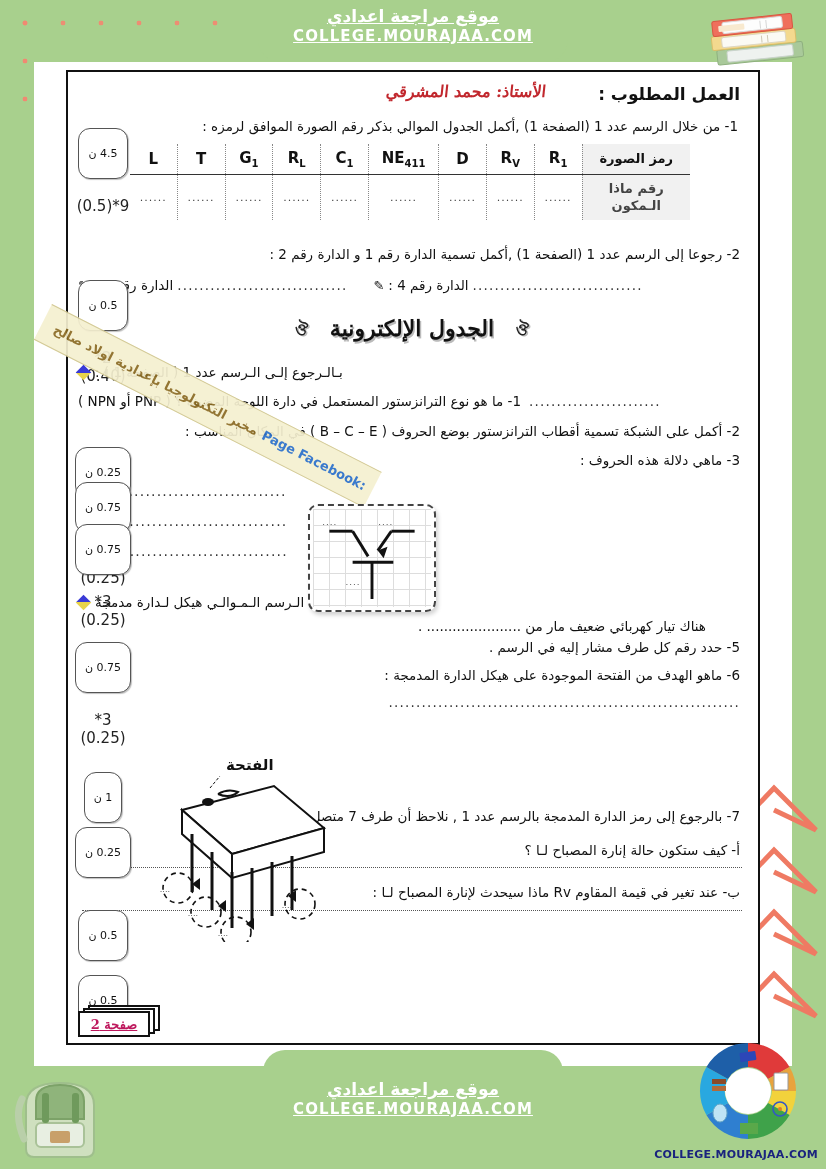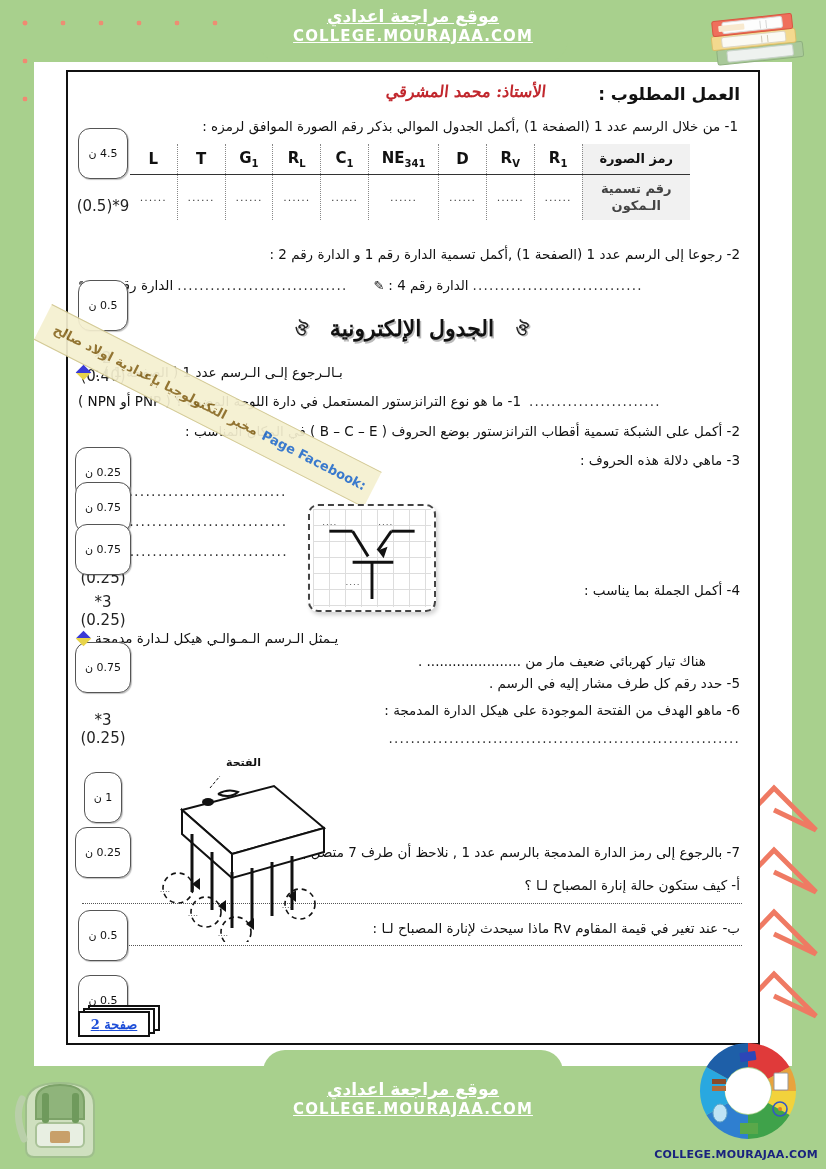--- a/index.html
+++ b/index.html
@@ -204,21 +204,21 @@
     position: absolute; left: 10px; bottom: 4px; width: 84px; height: 34px;
   }
   .page-tag .sh1, .page-tag .sh2, .page-tag .front {
     position: absolute; border: 2px solid #111; background: #fff;
     width: 72px; height: 26px;
   }
   .page-tag .sh1 { left: 10px; top: 0px; }
   .page-tag .sh2 { left: 5px; top: 3px; }
   .page-tag .front { left: 0px; top: 6px; display: flex; align-items: center; justify-content: center; }
   .page-tag .front span {
-    font-size: 13px; font-weight: 700; color: #1d4ed8; text-decoration: underline;
+    font-size: 13px; font-weight: 700; color: #be185d; text-decoration: underline;
     font-family: "DejaVu Serif","Liberation Serif",serif;
   }
 </style>
 </head>
 <body>
 
 <div class="page-bg"></div>
 <div class="page-bg-inner"></div>
 
 <div class="top-banner">
@@ -270,29 +270,29 @@
   <div class="q" style="margin-top:4px; padding-right:8px;">1- من خلال الرسم عدد 1 (الصفحة 1) ,أكمل الجدول الموالي بذكر رقم الصورة الموافق  لرمزه :</div>
 
   <div style="display:flex; justify-content:center;">
   <table class="comp">
     <tbody>
             <tr class="head">
       <td class="lbl">رمز الصورة</td>
       <td><b>R</b><sub>1</sub></td>
       <td><b>R</b><sub>V</sub></td>
       <td><b>D</b></td>
-      <td><b>NE</b><sub>341</sub></td>
+      <td><b>NE</b><sub>411</sub></td>
       <td><b>C</b><sub>1</sub></td>
       <td><b>R</b><sub>L</sub></td>
       <td><b>G</b><sub>1</sub></td>
       <td><b>T</b></td>
       <td><b>L</b></td>
     </tr>
     <tr class="body">
-      <td class="lbl">رقم تسمية الـمكون</td>
+      <td class="lbl">رقم ماذا الـمكون</td>
       <td>......</td>
       <td>......</td>
       <td>......</td>
       <td>......</td>
       <td>......</td>
       <td>......</td>
       <td>......</td>
       <td>......</td>
       <td>......</td>
     </tr>
@@ -385,21 +385,20 @@
       <text x="28" y="20" font-size="9" fill="#555" letter-spacing="1">....</text>
       <text x="86" y="20" font-size="9" fill="#555" letter-spacing="1">....</text>
       <text x="52" y="82" font-size="9" fill="#555" letter-spacing="1">....</text>
     </svg>
   </div>
 
   <div class="mark" style="top:570px;">
     <span class="pill">0.75 ن</span>
     <div class="sub">3*(0.25)</div>
   </div>
-  <div class="q" style="margin-top:14px;">4- أكمل الجملة بما يناسب :</div>
   <div class="q bullet-row spaced" style="margin-top:26px; justify-content:flex-start; padding-right:36px;">
     <span class="bullet"></span>
     <span>يـمثل  الـرسم  الـمـوالـي  هيكل لـدارة  مدمجة</span>
   </div>
 
   <div class="q" style="margin-top:2px; padding-right:40px;">هناك تيار كهربائي ضعيف مار من ...................... .</div>
 
   <div class="mark" style="top:700px;">
     <span class="pill">1 ن</span>
     <div class="sub">4*(0.25)</div>
@@ -440,21 +439,21 @@
         <polygon points="70,134 78,128 78,140"></polygon>
         <polygon points="98,152 106,146 106,158"></polygon>
         <polygon points="140,124 148,118 148,130"></polygon>
       </g>
       <text x="22" y="120" font-size="8" fill="#555">....</text>
       <text x="50" y="144" font-size="8" fill="#555">....</text>
       <text x="80" y="164" font-size="8" fill="#555">....</text>
       <text x="144" y="136" font-size="8" fill="#555">....</text>
       <line x1="62" y1="16" x2="72" y2="4" stroke="#111" stroke-width="1" stroke-dasharray="3 2"></line>
     </svg>
-    <div style="position:absolute; left:78px; top:-16px; font-size:11px; color:#111; font-weight:700;">الفتحة</div>
+    <div style="position:absolute; left:78px; top:-16px; font-size:15px; color:#111; font-weight:700;">الفتحة</div>
   </div>
 
   <div class="q" style="margin-top:92px;">7- بالرجوع إلى رمز الدارة المدمجة بالرسم عدد 1 , نلاحظ أن طرف 7 متصل بالطرف 2 .</div>
 
   <div class="mark" style="top:838px;">
     <span class="pill">0.5 ن</span>
   </div>
   <div class="q" style="margin-top:12px;">أ- كيف ستكون حالة إنارة المصباح لـا ؟</div>
   <div class="sep"></div>
 

